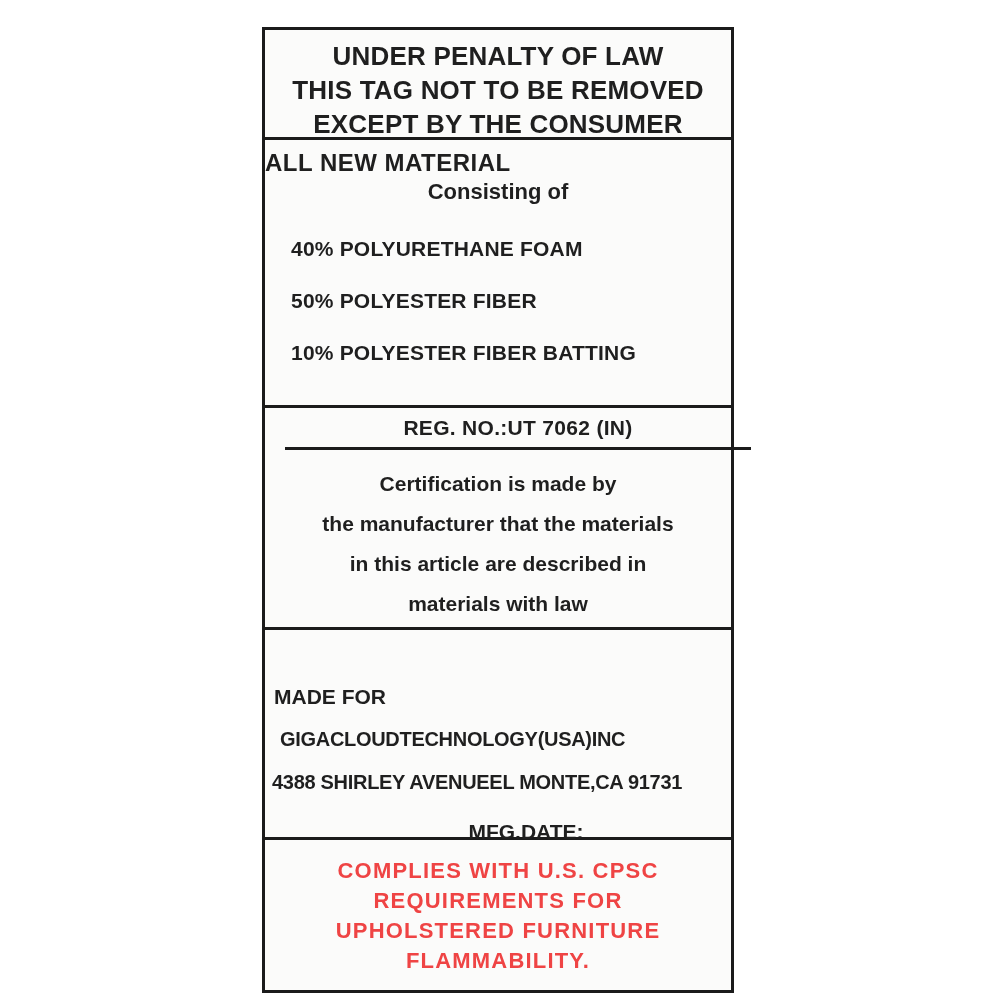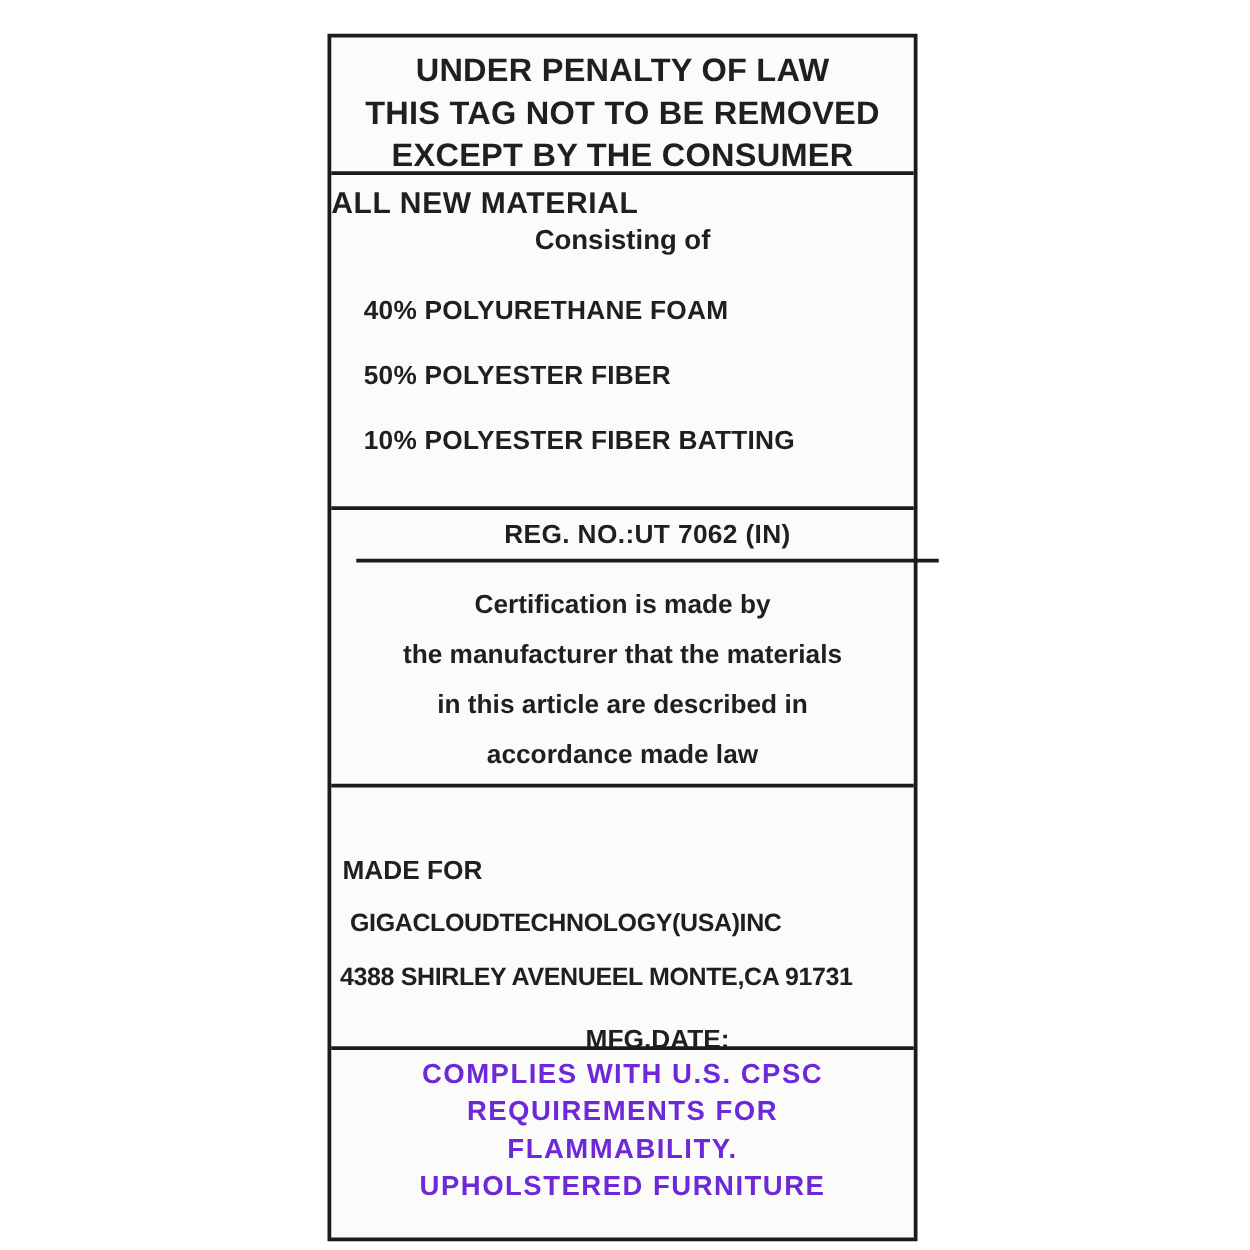--- a/index.html
+++ b/index.html
@@ -96,27 +96,27 @@
   .mf-mfgdate {
     text-align: center;
     margin-left: 56px;
     margin-top: 6px;
     font-size: 21px;
   }
 
   
   .compliance-sec {
     height: 150px;
-    padding-top: 4px;
+    padding-top: 16px;
     text-align: center;
     font-weight: 600;
     font-size: 22px;
     line-height: 30px;
     letter-spacing: 1.2px;
-    color: #6d28d9;
+    color: #ef4444;
   }
 </style>
 </head>
 <body>
 
 <div class="page">
   <div class="law-label">
 
     <section class="header-sec sec-border">
       <div>UNDER PENALTY OF LAW</div>
@@ -135,31 +135,31 @@
     </section>
 
     <section class="regno-sec sec-border">
       <div>REG. NO.:UT 7062 (IN)</div>
     </section>
 
     <section class="cert-sec sec-border">
       <div>Certification is made by</div>
       <div>the manufacturer that the materials</div>
       <div>in this article are described in</div>
-      <div>accordance made law</div>
+      <div>materials with law</div>
     </section>
 
     <section class="madefor-sec sec-border">
       <div class="mf-line mf-label">MADE FOR</div>
       <div class="mf-line mf-company">GIGACLOUDTECHNOLOGY(USA)INC</div>
       <div class="mf-line mf-address">4388 SHIRLEY AVENUEEL MONTE,CA 91731</div>
       <div class="mf-line mf-mfgdate">MFG.DATE:</div>
     </section>
 
     <section class="compliance-sec">
       <div>COMPLIES WITH U.S. CPSC</div>
       <div>REQUIREMENTS FOR</div>
+      <div>UPHOLSTERED FURNITURE</div>
       <div>FLAMMABILITY.</div>
-      <div>UPHOLSTERED FURNITURE</div>
     </section>
 
   </div>
 </div>
 
 </body></html>

